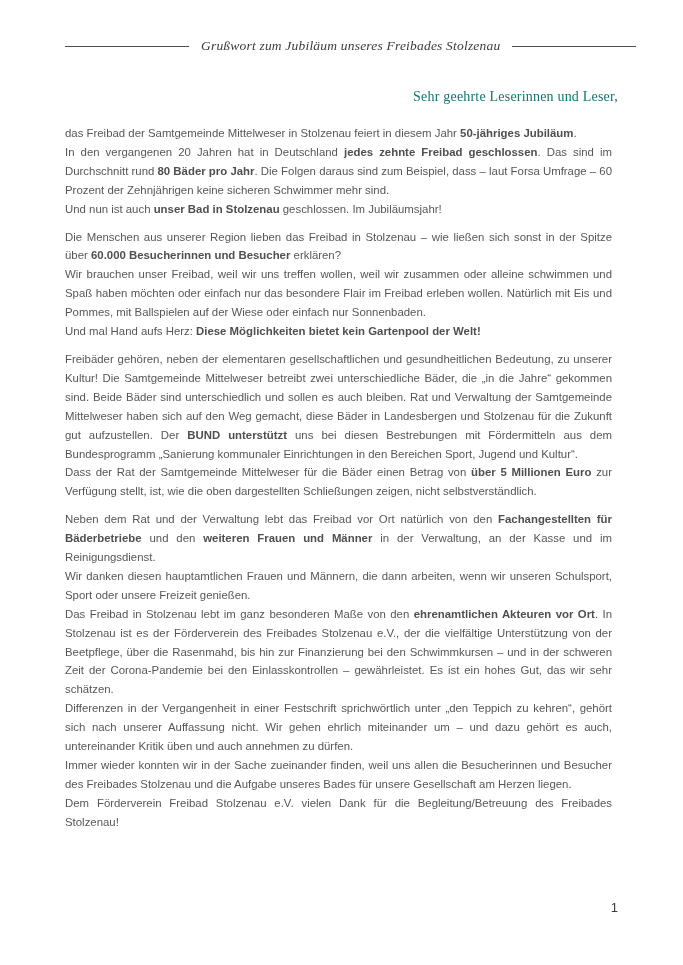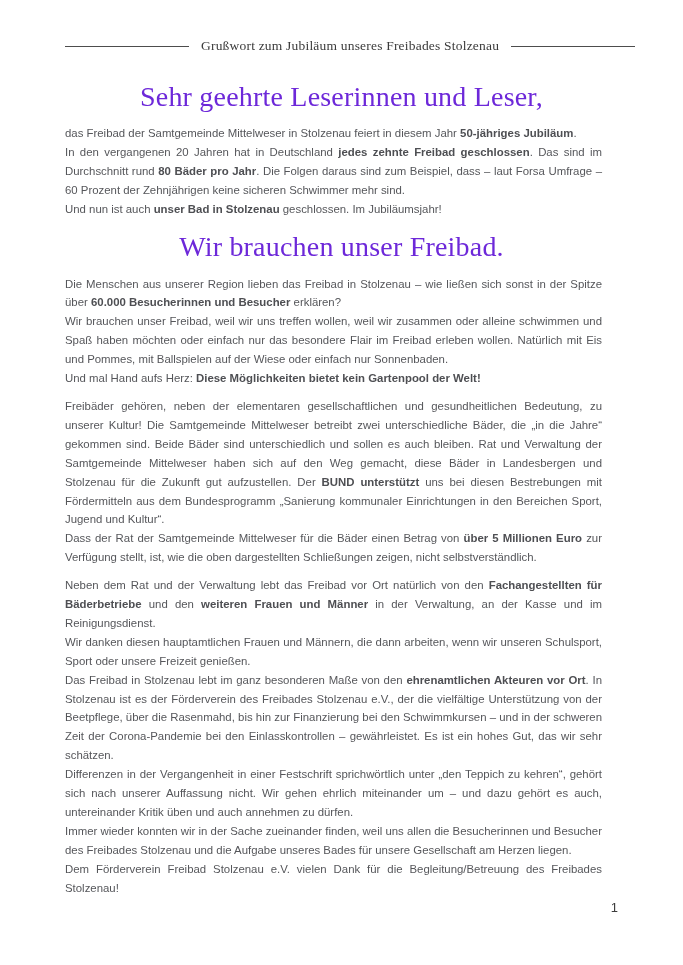--- a/index.html
+++ b/index.html
@@ -16,20 +16,21 @@
     overflow: hidden;
   }
   
   .hdr {
     position: absolute;
     top: 38px;
     left: 65px;
     width: 553px;
     display: flex;
     align-items: center;
+    font-style: italic;
   }
   .hdr .rule {
     flex: 0 0 124px;
     height: 1px;
     background: #4d4d4d;
   }
   .hdr .hdr-title {
     flex: 1;
     text-align: center;
     font-family: "Liberation Serif", "DejaVu Serif", serif;
@@ -47,33 +48,33 @@
     width: 553px;
     color: #55565a;
     font-size: 11.4px;
     line-height: 18.9px;
     text-align: justify;
     hyphens: auto;
     -webkit-hyphens: auto;
   }
   .doc h1 {
     font-family: "Liberation Serif", "DejaVu Serif", serif;
-    font-size: 28px;
+    font-size: 14px;
     line-height: 26px;
     font-weight: 500;
     letter-spacing: 0.2px;
-    color: #6d28d9;
-    text-align: center;
+    color: #0f766e;
+    text-align: right;
     margin: 0 0 14px 0;
   }
   .doc h1.mid {
     margin: 15px 0 15px 0;
   }
   .doc p {
-    margin: 0 16px 9px 0;
+    margin: 0 6px 9px 0;
   }
   .b { font-weight: bold; color: #4e4f53; }
   .i { }
   
   .ftr {
     position: absolute;
     right: 65px;
     bottom: 50px;
     font-size: 13px;
     color: #3c3c3c;
@@ -89,21 +90,20 @@
     <span class="hdr-title">Grußwort zum Jubiläum unseres Freibades Stolzenau</span>
     <span class="rule"></span>
   </header>
 
   <main class="doc">
     <h1>Sehr geehrte Leserinnen und Leser,</h1>
     <div>
         <p><span>das Freibad der Samtgemeinde Mittelweser in Stolzenau feiert in diesem Jahr </span><span class="b">50-jähriges Jubiläum</span><span>.</span><br><span>In den vergangenen 20 Jahren hat in Deutschland </span><span class="b">jedes zehnte Freibad geschlossen</span><span>. Das sind im Durchschnitt rund </span><span class="b">80 Bäder pro Jahr</span><span>. Die Folgen daraus sind zum Beispiel, dass – laut Forsa Umfrage – 60 Prozent der Zehnjährigen keine sicheren Schwimmer mehr sind.</span><br><span>Und nun ist auch </span><span class="b">unser Bad in Stolzenau</span><span> geschlossen. Im Jubiläumsjahr!</span></p>
       </div>
 
-    <h1 class="mid">Wir brauchen unser Freibad.</h1>
     <div>
         <p><span>Die Menschen aus unserer Region lieben das Freibad in Stolzenau – wie ließen sich sonst in der Spitze über </span><span class="b">60.000 Besucherinnen und Besucher</span><span> erklären?</span><br><span>Wir brauchen unser Freibad, weil wir uns treffen wollen, weil wir zusammen oder alleine schwimmen und Spaß haben möchten oder einfach nur das besondere Flair im Freibad erleben wollen. Natürlich mit Eis und Pommes, mit Ballspielen auf der Wiese oder einfach nur Sonnenbaden.</span><br><span>Und mal Hand aufs Herz: </span><span class="b">Diese Möglichkeiten bietet kein Gartenpool der Welt!</span></p>
         <p><span>Freibäder gehören, neben der elementaren gesellschaftlichen und gesundheitlichen Bedeutung, zu unserer Kultur! Die Samtgemeinde Mittelweser betreibt zwei unterschiedliche Bäder, die „in die Jahre“ gekommen sind. Beide Bäder sind unterschiedlich und sollen es auch bleiben. Rat und Verwaltung der Samtgemeinde Mittelweser haben sich auf den Weg gemacht, diese Bäder in Landesbergen und Stolzenau für die Zukunft gut aufzustellen. Der </span><span class="b">BUND unterstützt</span><span> uns bei diesen Bestrebungen mit Fördermitteln aus dem Bundesprogramm </span><span class="i">„Sanierung kommunaler Einrichtungen in den Bereichen Sport, Jugend und Kultur“</span><span>.</span><br><span>Dass der Rat der Samtgemeinde Mittelweser für die Bäder einen Betrag von </span><span class="b">über 5 Millionen Euro</span><span> zur Verfügung stellt, ist, wie die oben dargestellten Schließungen zeigen, nicht selbstverständlich.</span></p>
         <p><span>Neben dem Rat und der Verwaltung lebt das Freibad vor Ort natürlich von den </span><span class="b">Fachangestellten für Bäderbetriebe</span><span> und den </span><span class="b">weiteren Frauen und Männer</span><span> in der Verwaltung, an der Kasse und im Reinigungsdienst.</span><br><span>Wir danken diesen hauptamtlichen Frauen und Männern, die dann arbeiten, wenn wir unseren Schulsport, Sport oder unsere Freizeit genießen.</span><br><span>Das Freibad in Stolzenau lebt im ganz besonderen Maße von den </span><span class="b">ehrenamtlichen Akteuren vor Ort</span><span>. In Stolzenau ist es der </span><span class="i">Förderverein des Freibades Stolzenau e.V.</span><span>, der die vielfältige Unterstützung von der Beetpflege, über die Rasenmahd, bis hin zur Finanzierung bei den Schwimmkursen – und in der schweren Zeit der Corona-Pandemie bei den Einlasskontrollen – gewährleistet. Es ist ein hohes Gut, das wir sehr schätzen.</span><br><span>Differenzen in der Vergangenheit in einer Festschrift sprichwörtlich unter „den Teppich zu kehren“, gehört sich nach unserer Auffassung nicht. Wir gehen ehrlich miteinander um – und dazu gehört es auch, untereinander Kritik üben und auch annehmen zu dürfen.</span><br><span>Immer wieder konnten wir in der Sache zueinander finden, weil uns allen die Besucherinnen und Besucher des Freibades Stolzenau und die Aufgabe unseres Bades für unsere Gesellschaft am Herzen liegen.</span><br><span>Dem </span><span class="i">Förderverein Freibad Stolzenau e.V.</span><span> vielen Dank für die Begleitung/Betreuung des Freibades Stolzenau!</span></p>
       </div>
   </main>
 
   <footer class="ftr">
     <span>1</span>
   </footer>

